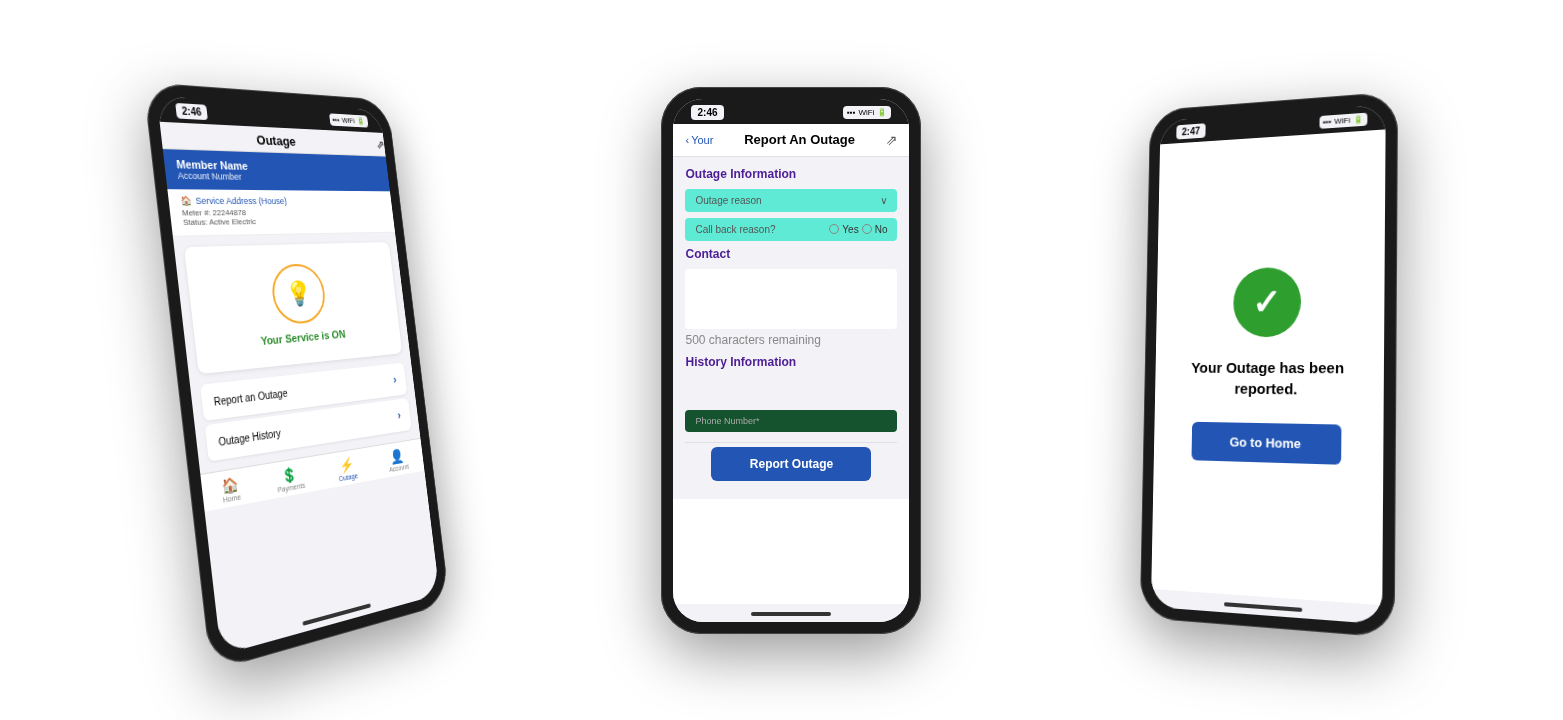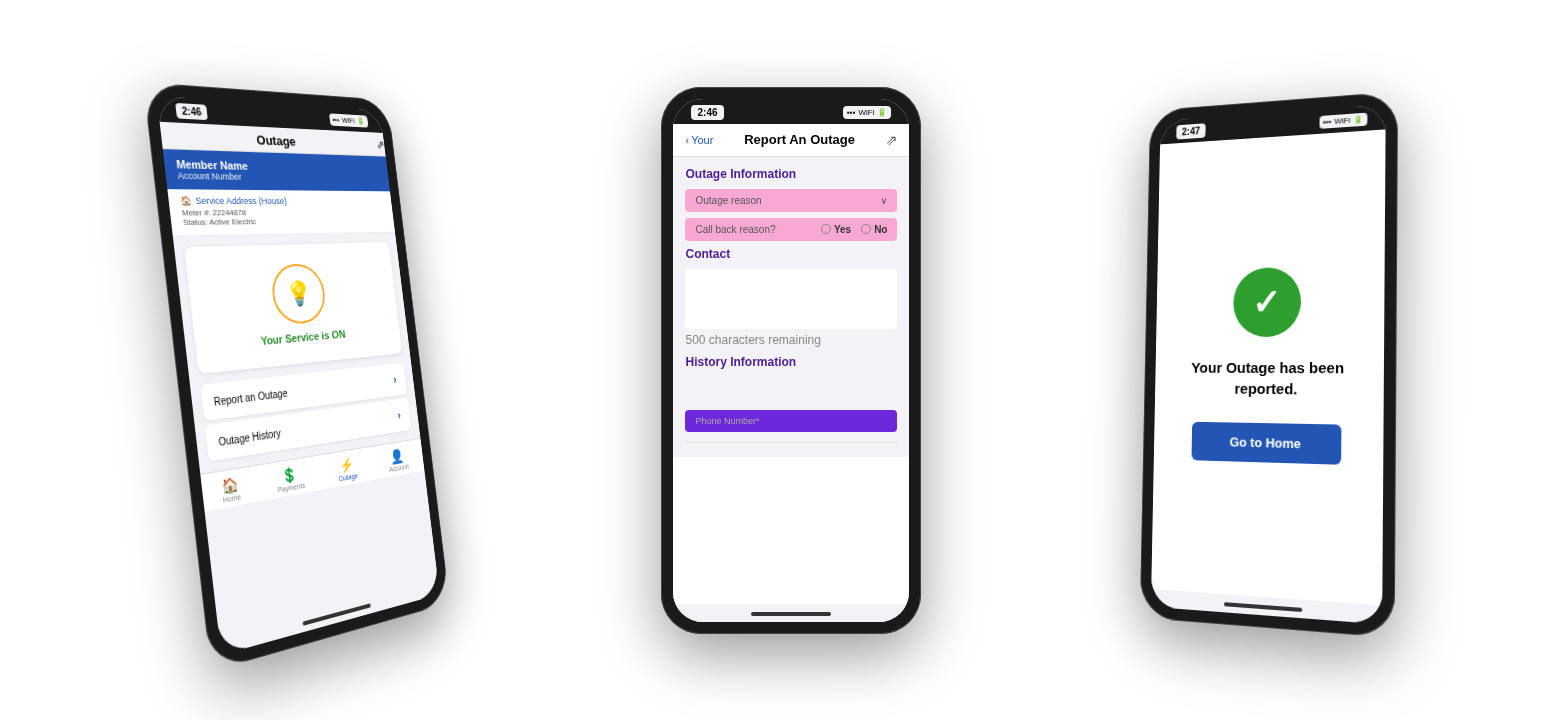--- a/index.html
+++ b/index.html
@@ -303,21 +303,21 @@
     }
 
     .section-title {
       font-size: 12px;
       font-weight: 600;
       color: #4c1d95;
       margin-bottom: 8px;
     }
 
     .form-row {
-      background: #f9a8d4;
+      background: #5eead4;
       padding: 6px 10px;
       border-radius: 4px;
       margin-bottom: 6px;
       display: flex;
       align-items: center;
       justify-content: space-between;
     }
 
     .form-label {
       font-size: 10px;
@@ -325,22 +325,21 @@
     }
 
     .dropdown-arrow {
       font-size: 10px;
       color: #555;
     }
 
     .radio-row {
       display: flex;
       align-items: center;
-      gap: 10px;
-      font-weight: bold;
+      gap: 3px;
     }
 
     .radio-option {
       display: flex;
       align-items: center;
       gap: 3px;
       font-size: 10px;
       color: #333;
     }
 
@@ -358,21 +357,21 @@
       margin-bottom: 4px;
     }
 
     .char-remaining {
       font-size: 12px;
       color: #888;
       margin-bottom: 8px;
     }
 
     .phone-input {
-      background: #6d28d9;
+      background: #14532d;
       padding: 6px 10px;
       border-radius: 4px;
       margin-bottom: 10px;
       margin-top: 41px;
     }
 
     .phone-input-label {
       font-size: 9px;
       color: #aaa;
     }
@@ -596,20 +595,21 @@
             <div class="comments-box"></div>
             <div class="char-remaining">500 characters remaining</div>
 
             <div class="section-title">History Information</div>
 
             <div class="phone-input">
               <div class="phone-input-label">Phone Number*</div>
             </div>
             <div class="divider-line"></div>
 
+            <button class="report-btn">Report Outage</button>
           </div>
         </div>
 
         <div class="phone-home-bar">
           <div class="home-bar-line"></div>
         </div>
       </div>
     </div>
   </div>
 

